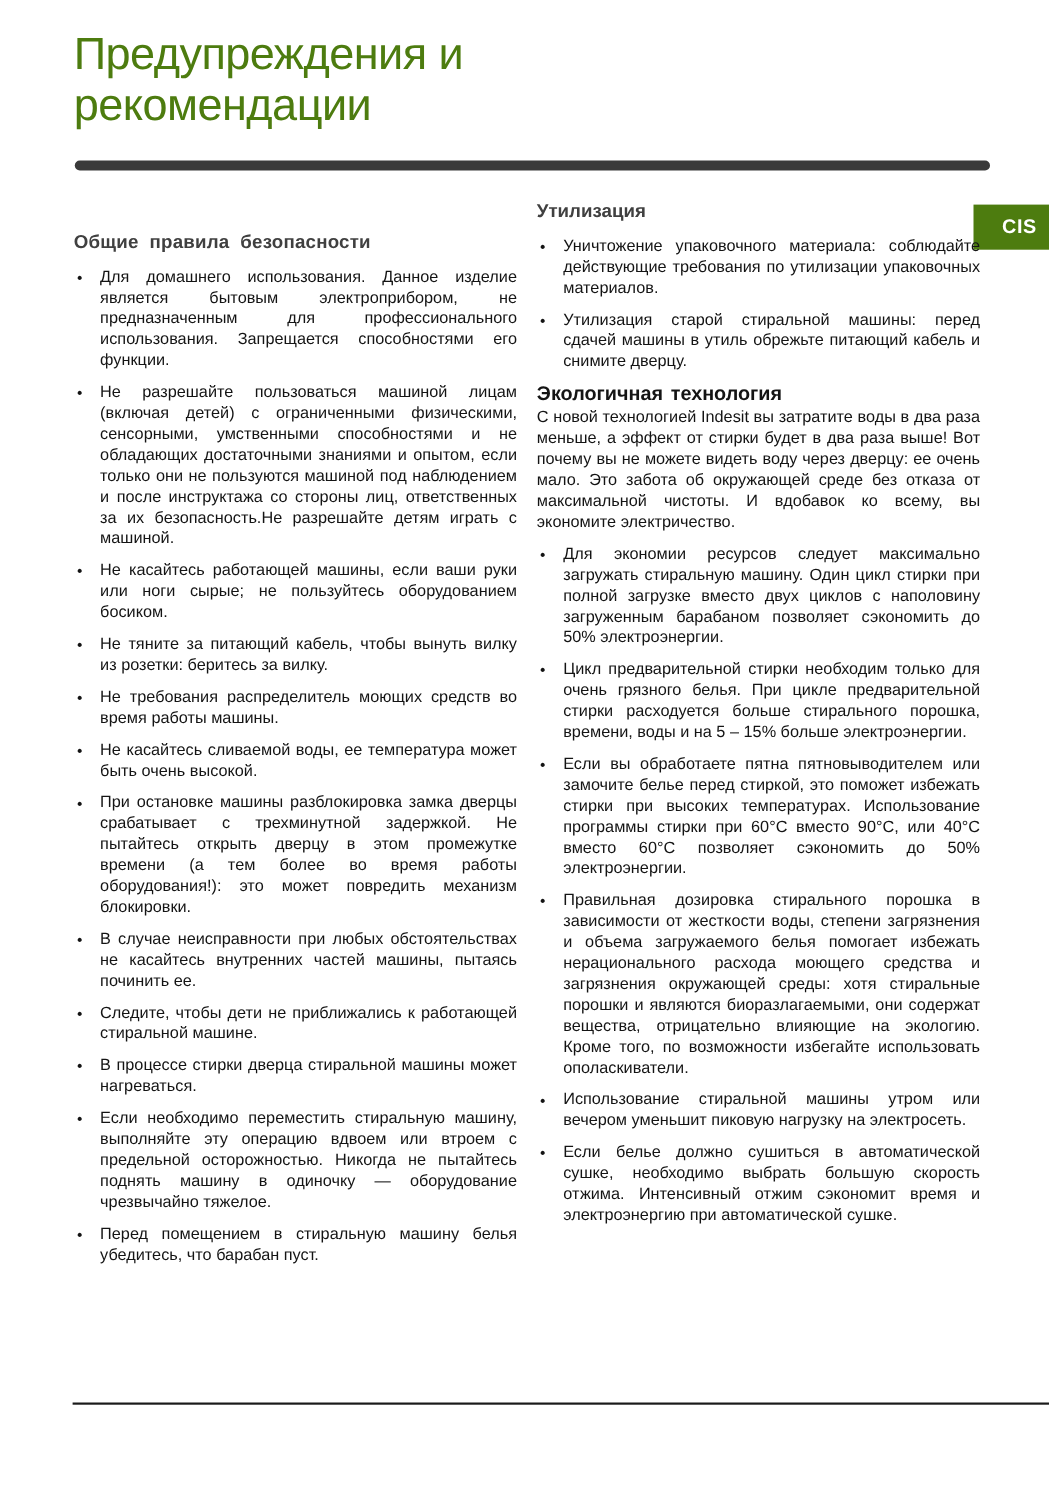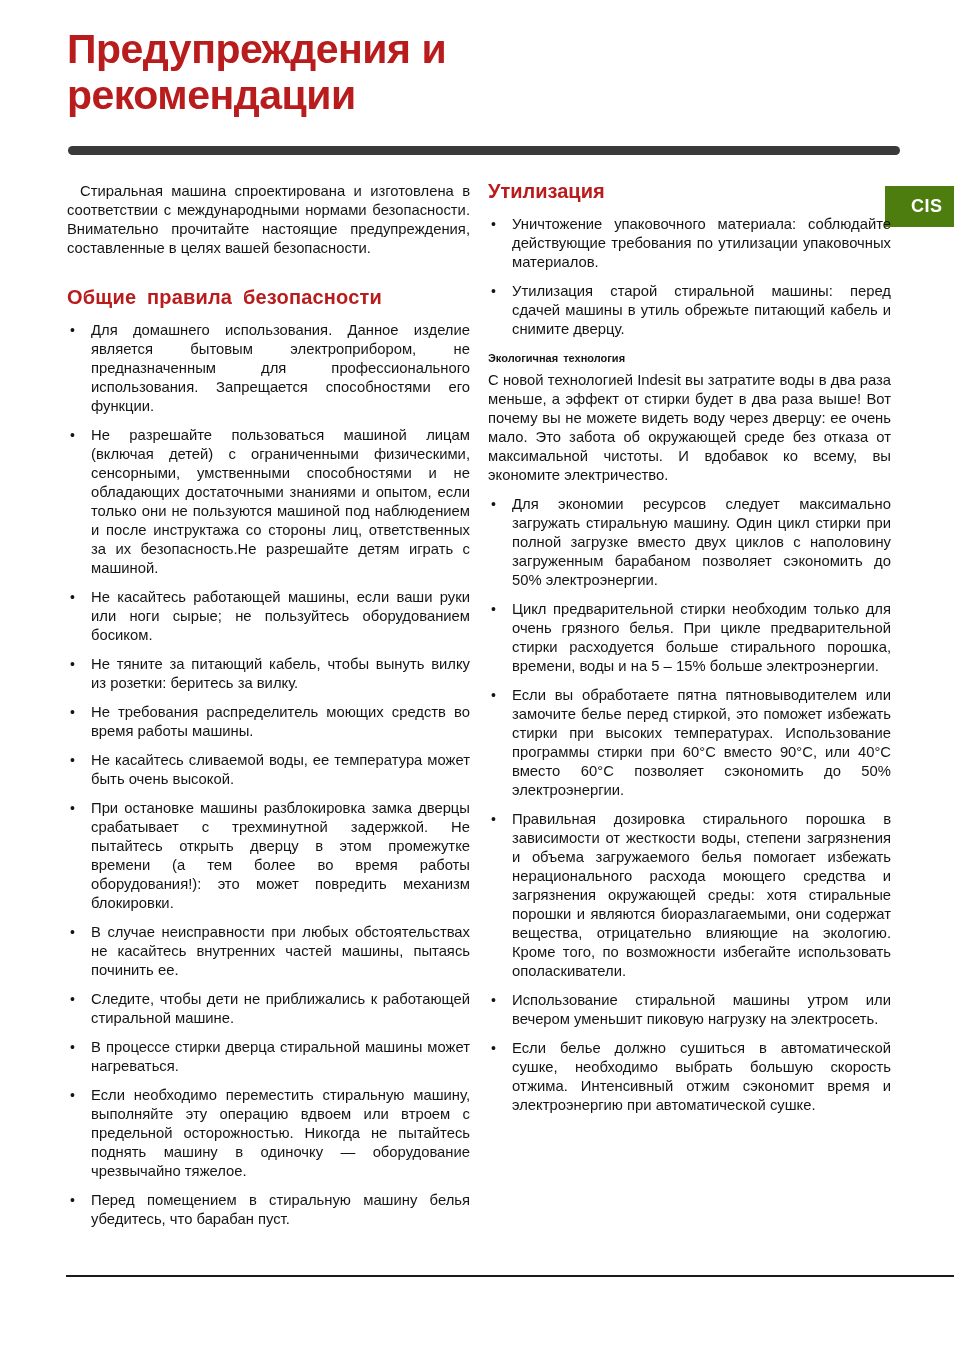--- a/index.html
+++ b/index.html
@@ -9,22 +9,22 @@
     font-family: "Liberation Sans", sans-serif;
     color: #141414;
     position: relative;
     overflow: hidden;
   }
   .page { position: absolute; inset: 0; }
 
   
   .page-title {
     position: absolute; left: 67px; top: 26px; width: 560px;
-    font-size: 41px; font-weight: 700; line-height: 46px;
-    letter-spacing: -0.5px; color: #b91c1c;
+    font-size: 41px; font-weight: 400; line-height: 46px;
+    letter-spacing: -0.5px; color: #4d7c0f;
   }
   .brand-logo {
     position: absolute; left: 722px; top: 32px;
     display: flex; align-items: center; gap: 9px;
   }
   .brand-logo svg { display: block; }
   .brand-word {
     font-size: 26px; font-weight: 800; letter-spacing: 1px;
     text-transform: uppercase; color: #0d0d0d;
   }
@@ -46,28 +46,28 @@
   .col {
     position: absolute; top: 180px; width: 403px;
     font-size: 14.8px; line-height: 19px; text-align: justify;
   }
   .col-left  { left: 67px; }
   .col-right { left: 488px; }
 
   .intro { margin: 2px 0 12px 0; text-indent: 13px; }
 
   h2.section-heading {
-    font-size: 20px; line-height: 23px; font-weight: 700;
-    color: #b91c1c; margin: 14px 0 12px 0; text-align: left;
+    font-size: 17px; line-height: 23px; font-weight: 700;
+    color: #404040; margin: 14px 0 12px 0; text-align: left;
   }
   h2.wide-words { word-spacing: 5px; letter-spacing: 0.2px; margin-top: 28px; }
   .col-right h2.section-heading:first-child { margin-top: 0; }
 
   h3.sub-heading {
-    font-size: 11px; line-height: 19px; font-weight: 700;
+    font-size: 18px; line-height: 19px; font-weight: 700;
     margin: 0 0 1px 0; text-align: left; word-spacing: 2px;
   }
   .eco-paragraph { margin: 3px 0 10px 0; }
   .sub-heading-2 { margin: 2px 0 9px 0; }
 
   .bullet-row { display: flex; margin: 0 0 10px 0; }
   .bullet-dot {
     flex: 0 0 21px; text-align: left; padding-left: 3px;
     font-size: 14px; line-height: 19px;
   }
@@ -90,21 +90,20 @@
   </div>
 
 
   <div class="title-rule"></div>
 
   <div class="region-badge">
     <span>CIS</span>
   </div>
 
   <div class="col col-left">
-    <p class="intro">Стиральная машина спроектирована и изготовлена в соответствии с международными нормами безопасности. Внимательно прочитайте настоящие предупреждения, составленные в целях вашей безопасности.</p>
 
     <h2 class="section-heading wide-words">Общие правила безопасности</h2>
 
     <div>
         <div class="bullet-row">
           <span class="bullet-dot">•</span>
           <div class="bullet-text">Для домашнего использования. Данное изделие является бытовым электроприбором, не предназначенным для профессионального использования. Запрещается способностями его функции.</div>
         </div>
         <div class="bullet-row">
           <span class="bullet-dot">•</span>

